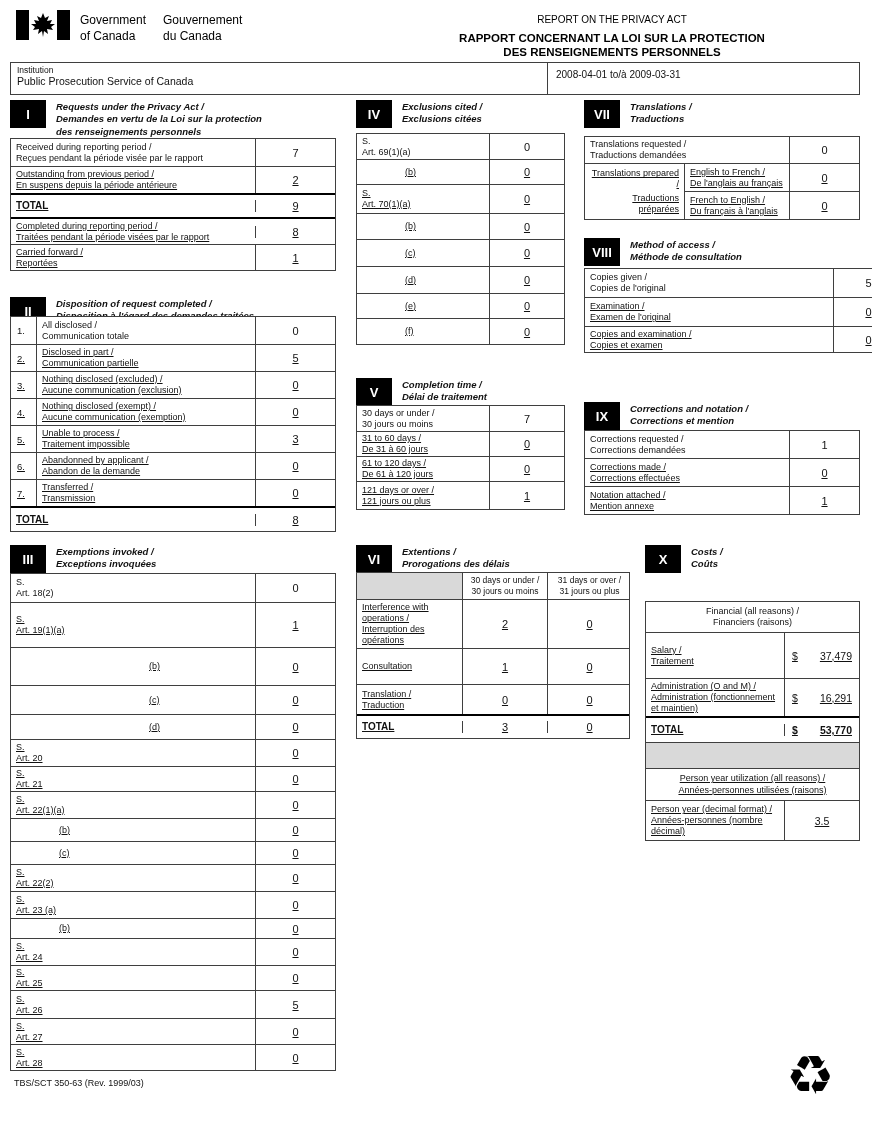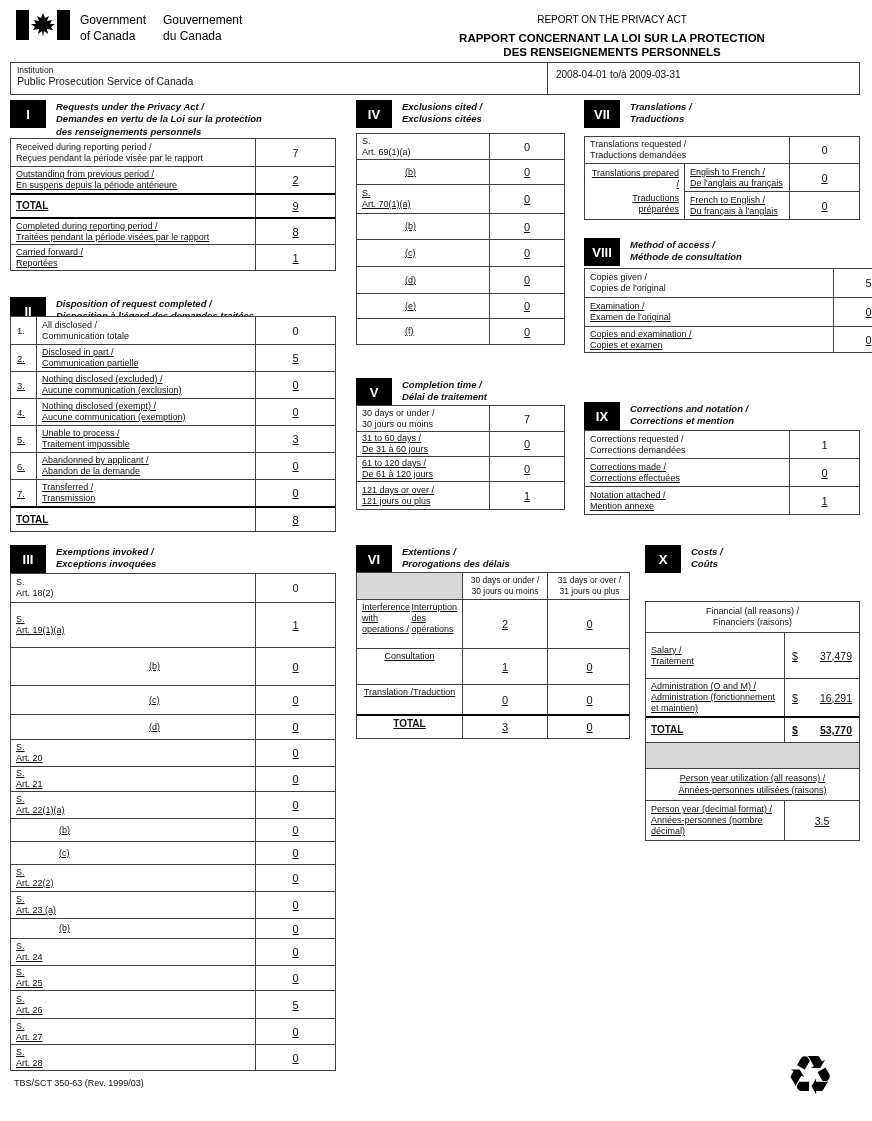--- a/index.html
+++ b/index.html
@@ -21,34 +21,34 @@
   
   .sec{position:absolute;display:flex;}
   .badge{width:36px;height:28px;background:#000;color:#fff;font-weight:bold;font-size:13px;
          display:flex;align-items:center;justify-content:center;flex:0 0 auto;}
   .sec-title{margin-left:10px;font-weight:bold;font-style:italic;font-size:9.5px;line-height:1.3;padding-top:1px;}
   .sec-title span{display:block;}
   
   .tbl{position:absolute;border:1px solid #3f3f3f;box-sizing:border-box;background:#fff;}
   .row{display:flex;align-items:stretch;box-sizing:border-box;}
   .row + .row{border-top:1px solid #3f3f3f;text-decoration:underline;}
-  .bt2{border-top:2.5px solid #000 !important;}
+  .bt2{border-top:2.5px solid #000 !important;align-items:center;}
   .lbl{flex:1;display:flex;flex-direction:column;justify-content:center;padding:2px 5px;font-size:9px;line-height:1.2;}
   .lbl span{display:block;}
   .val{width:80px;border-left:1px solid #3f3f3f;display:flex;align-items:center;justify-content:center;
        font-size:11px;flex:0 0 auto;box-sizing:border-box;}
   .num{width:26px;border-right:1px solid #3f3f3f;display:flex;align-items:center;padding-left:6px;
        font-size:9.5px;flex:0 0 auto;box-sizing:border-box;}
   .total .lbl{font-weight:bold;font-size:10px;}
   .ind-lg{padding-left:138px;}
   .ind-sm{padding-left:48px;}
   .t4 .val,.t5 .val{width:75px;}
   .t7 .val,.t8 .val,.t9 .val{width:70px;}
   
-  .lbl6{width:105px;flex:0 0 auto;display:flex;flex-direction:row;justify-content:center;
+  .lbl6{width:105px;flex:0 0 auto;display:flex;flex-direction:column;justify-content:center;
         padding:2px 5px;font-size:9px;line-height:1.2;box-sizing:border-box;}
   .lbl6 span{display:block;}
   .val6{flex:0 0 auto;border-left:1px solid #3f3f3f;display:flex;align-items:center;justify-content:center;
         font-size:11px;box-sizing:border-box;}
   .c1{width:85px;} .c2{width:84px;}
   .corner{width:105px;flex:0 0 auto;background:#d9d9d9;box-sizing:border-box;}
   .ch{padding:3px 5px;font-size:8.5px;line-height:1.25;display:flex;flex-direction:column;justify-content:center;}
   .ch span{display:block;}
   
   .prep-left{width:100px;flex:0 0 auto;border-right:1px solid #3f3f3f;display:flex;flex-direction:column;

